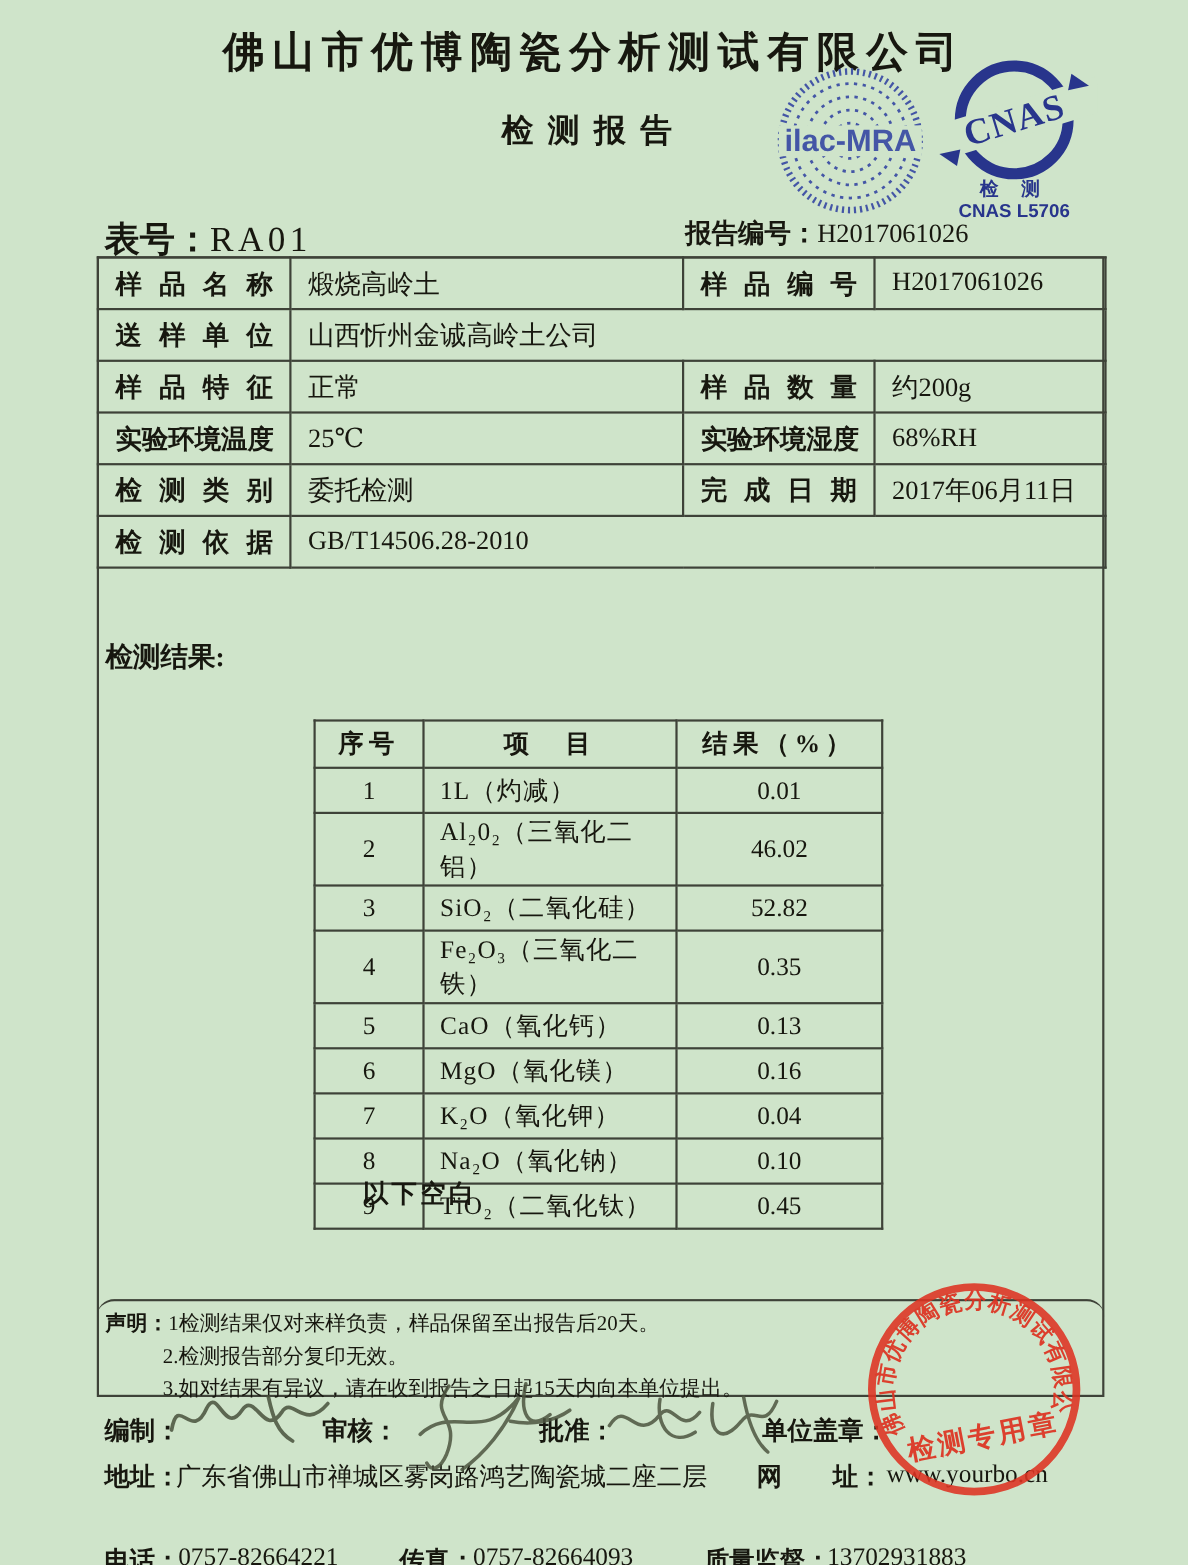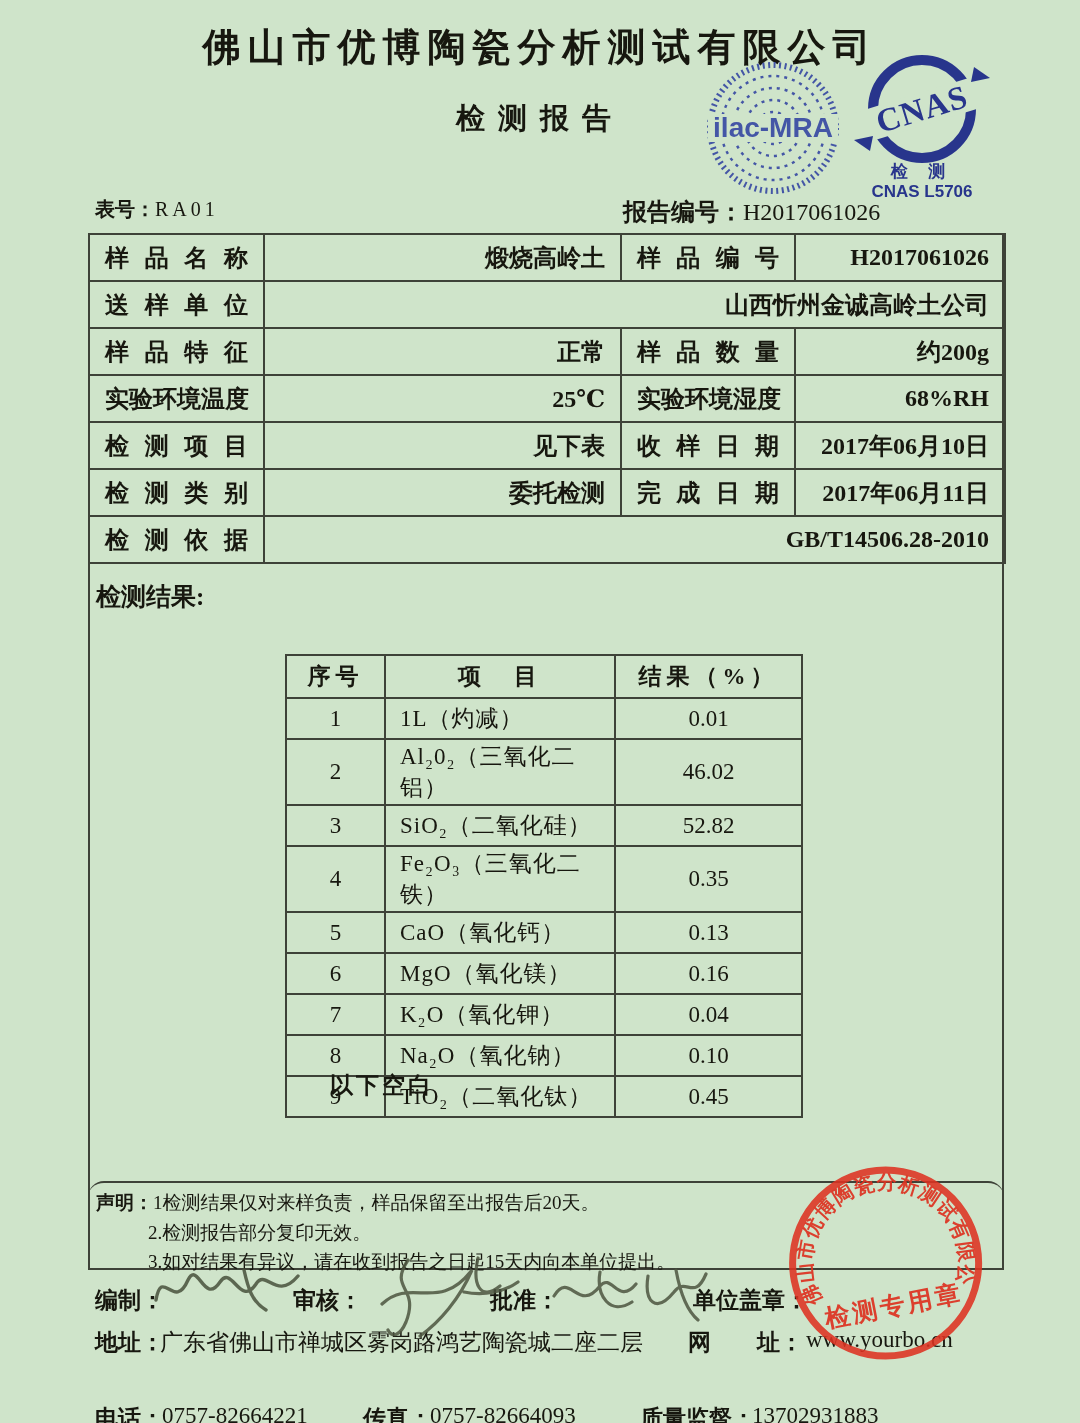--- a/index.html
+++ b/index.html
@@ -32,21 +32,21 @@
     letter-spacing:7px;
   }
   .report-title{
     top:99px;left:0;width:100%;
     text-align:center;
     font-size:29px;font-weight:700;
     letter-spacing:13px;
   }
 
   
-  .meta-left{top:196px;left:95px;font-size:20px;font-weight:600;}
+  .meta-left{top:196px;left:95px;font-size:32px;font-weight:600;}
   .meta-left .v{font-weight:400;letter-spacing:4px;}
   .meta-right{top:196px;left:623px;font-size:24px;font-weight:600;}
   .meta-right .v{font-weight:400;}
 
   
   .outer-box{
     left:88px;top:233px;width:916px;height:1037px;
     border:2px solid var(--line);
     box-sizing:border-box;
   }
@@ -59,21 +59,21 @@
   }
   table.info td{
     border:2px solid var(--line);
     height:45px;padding:0 15px;
     overflow:hidden;white-space:nowrap;
   }
   table.info td.jl{
     font-weight:600;
     text-align:justify;text-align-last:justify;
   }
-  table.info td.val{font-weight:700;text-align:right;}
+  table.info td.val{font-weight:400;}
 
   
   .results-label{left:96px;top:580px;font-size:25px;font-weight:600;}
   table.results{
     position:absolute;left:285px;top:654px;width:516px;
     border-collapse:collapse;table-layout:fixed;
     font-size:23px;text-align:center;
   }
   table.results th{
     border:2px solid var(--line);height:39px;
@@ -172,26 +172,20 @@
           <td class="jl">样品数量</td>
           <td class="val">约200g</td>
         </tr>
         <tr>
           <td class="jl">实验环境温度</td>
           <td class="val">25℃</td>
           <td class="jl">实验环境湿度</td>
           <td class="val">68%RH</td>
         </tr>
         <tr>
-          <td class="jl">检测项目</td>
-          <td class="val">见下表</td>
-          <td class="jl">收样日期</td>
-          <td class="val">2017年06月10日</td>
-        </tr>
-        <tr>
           <td class="jl">检测类别</td>
           <td class="val">委托检测</td>
           <td class="jl">完成日期</td>
           <td class="val">2017年06月11日</td>
         </tr>
         <tr>
           <td class="jl">检测依据</td>
           <td class="val" colspan="3">GB/T14506.28-2010</td>
         </tr>
       </tbody>

